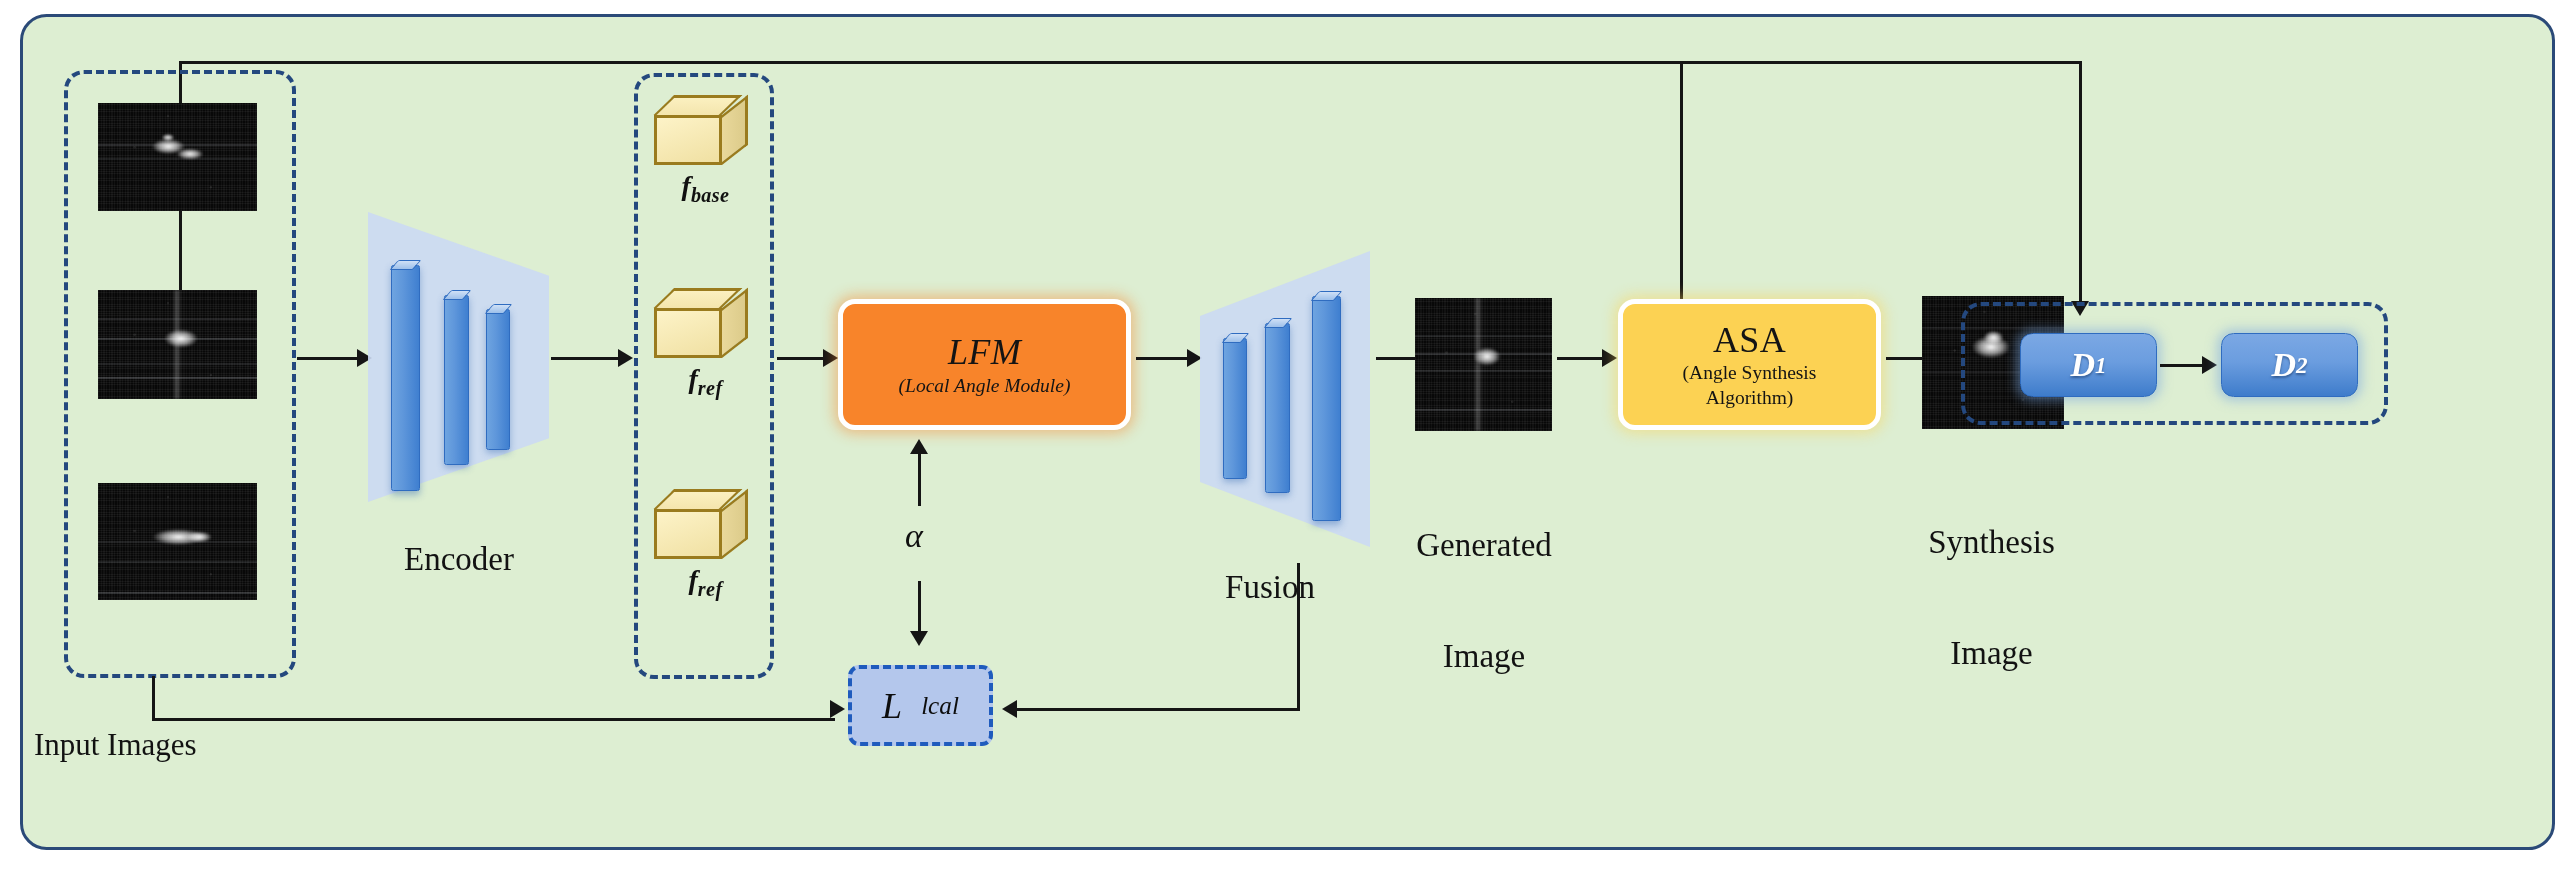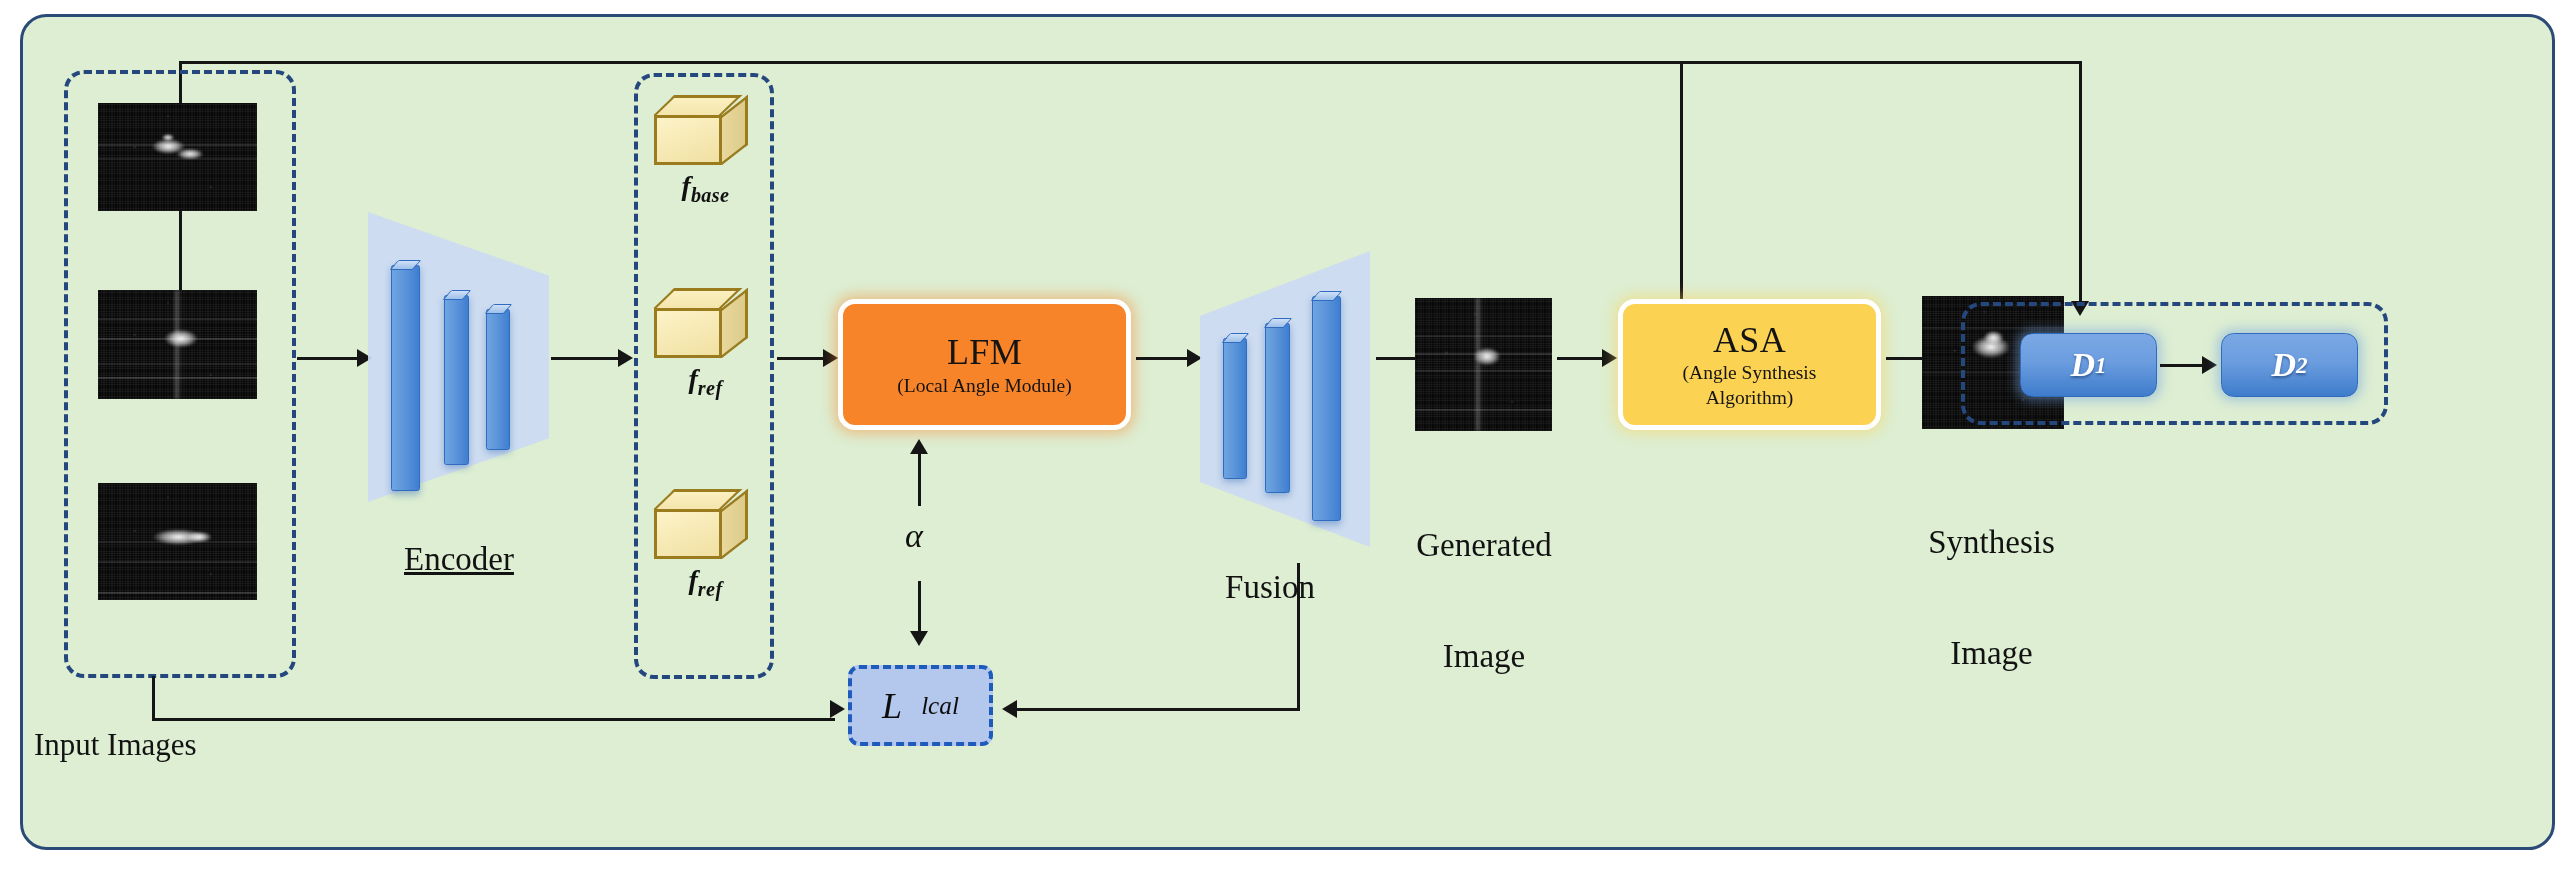--- a/index.html
+++ b/index.html
@@ -88,21 +88,21 @@
     color:#111;white-space:nowrap;
   }
   .cubelabel .sub{font-size:.72em;vertical-align:-0.35em;letter-spacing:0.4px;}
 
   
   .modbox{
     position:absolute;border-radius:17px;box-sizing:border-box;
     display:flex;flex-direction:column;align-items:center;justify-content:center;
     border:5.5px solid #ffffff;color:#141414;text-align:center;line-height:1.08;
   }
-  .modbox.lfm{background:#f8842a;box-shadow:0 0 12.5px 3.9px rgba(248,132,42,.45);}
+  .modbox.lfm{background:#f8842a;box-shadow:0 0 12.5px 3.9px rgba(248,132,42,.45);font-style:italic;}
   .modbox.asa{background:#fcd253;box-shadow:0 0 12.5px 3.9px rgba(252,210,83,.45);}
   .modbox .big{font-size:36px;letter-spacing:0.4px;}
   .modbox .small{font-size:19.5px;margin-top:2.3px;}
 
   
   .dbox{
     position:absolute;border-radius:12.5px;box-sizing:border-box;
     background:linear-gradient(180deg,#7ba8e4 0%, #6b9ddf 45%, #3e7ccb 100%);
     border:1.6px solid #2f6cc0;
     box-shadow:0 0 11px 3.9px rgba(120,165,225,.5);
@@ -188,21 +188,21 @@
 
     <div class="ln lnh" style="left:274px;top:340px;width:61px;"></div>
     <div class="arrowhead ar-right" style="left:334px;top:332px;"></div>
 
     <div class="trapwrap" style="left:345px;top:195px;width:181px;height:290px;">
       <div class="trap enc"></div>
       <div class="bar" style="left:23.4px;top:53px;width:26.5px;height:224px;"></div>
       <div class="bar" style="left:76px;top:83px;width:23.4px;height:168px;"></div>
       <div class="bar" style="left:118px;top:97px;width:22px;height:139px;"></div>
     </div>
-    <div class="cap" style="left:327px;top:524px;width:218px;font-size:33px;text-decoration:underline;">Encoder</div>
+    <div class="cap" style="left:327px;top:524px;width:218px;font-size:33px;">Encoder</div>
 
     <div class="ln lnh" style="left:528px;top:340px;width:70px;"></div>
     <div class="arrowhead ar-right" style="left:595px;top:332px;"></div>
 
     <div class="dashgroup" style="left:611px;top:56px;width:140px;height:606px;"></div>
 
     <div class="cube" style="left:631px;top:78px;width:94px;height:70px;">
       <div class="top"></div>
       <div class="side"></div>
       <div class="front"></div>

